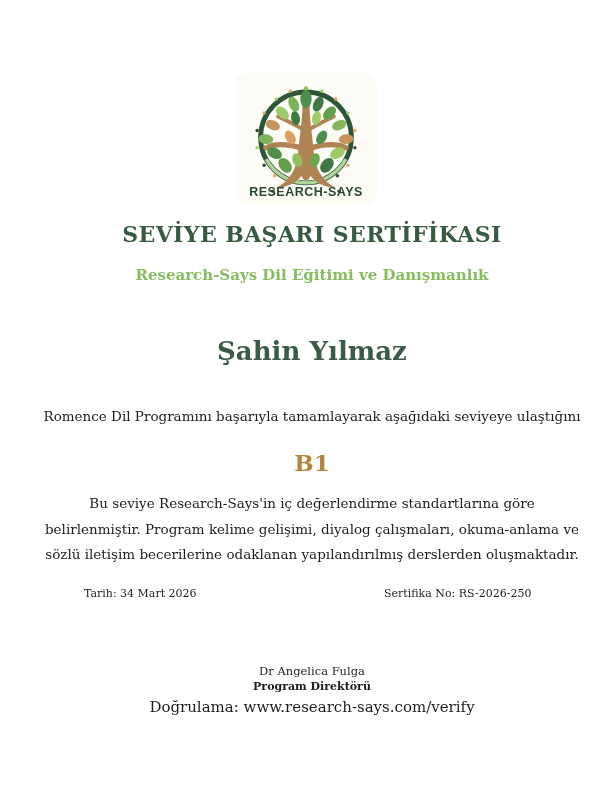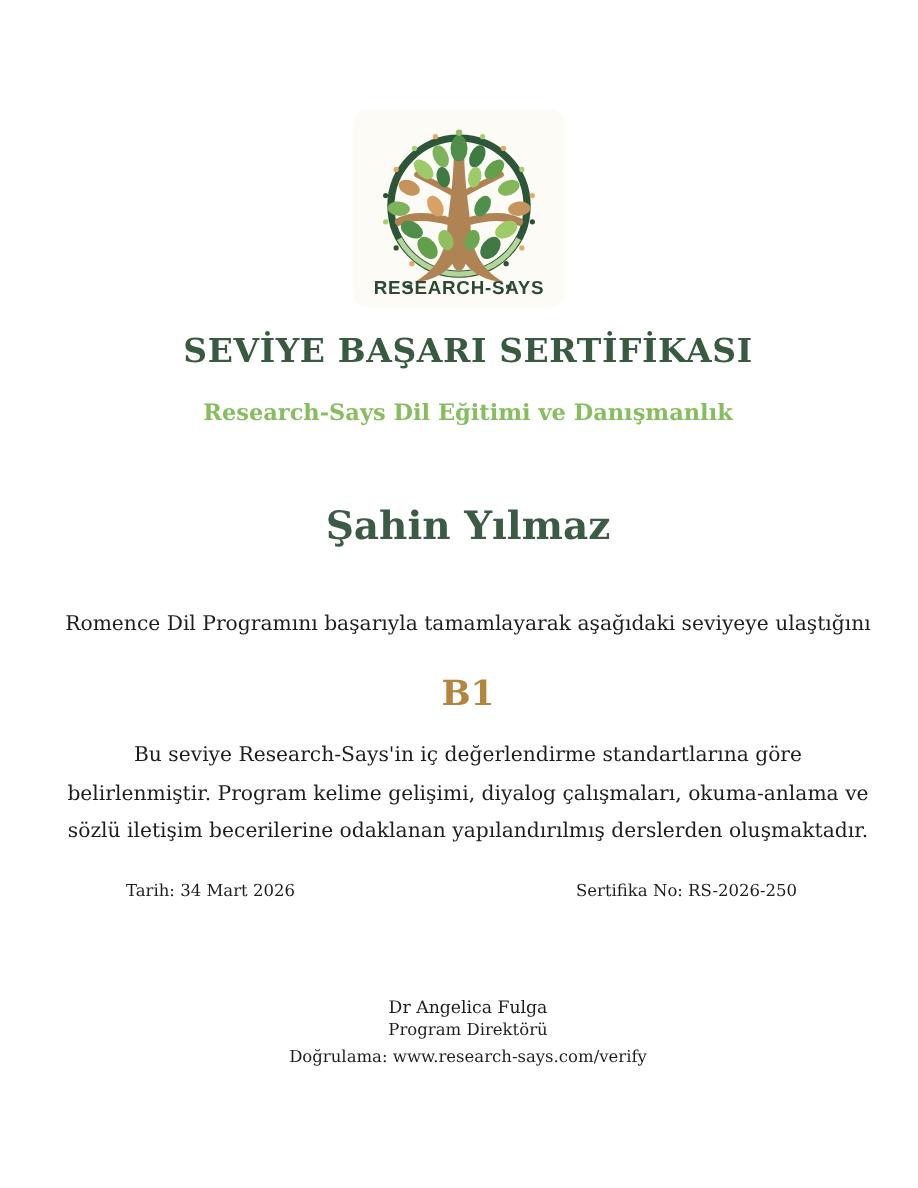--- a/index.html
+++ b/index.html
@@ -34,22 +34,22 @@
   .subtitle{top:266px;font-size:15px;font-weight:bold;color:#87bd5f;}
   .issued{top:299px;font-size:13px;color:#222;}
   .name{top:336px;font-size:26px;font-weight:bold;color:#3c5b47;}
   .confirm{top:404px;font-size:13.5px;line-height:24px;color:#1d1d1d;}
   .level{top:449px;font-size:23px;font-weight:bold;color:#b3863e;}
   .desc{top:491px;font-size:13.5px;line-height:25.5px;color:#1d1d1d;}
   .meta{top:587px;font-size:11px;color:#1d1d1d;}
   .meta .date{position:absolute;left:72px;top:0;}
   .meta .certno{position:absolute;left:372px;top:0;}
   .sig-name{top:642px;font-size:11.5px;font-weight:normal;margin-top:22px;}
-  .sig-role{top:680px;font-size:11px;}
-  .sig-verify{top:698px;font-size:11px;}
+  .sig-role{top:680px;font-size:11px;font-weight:bold;}
+  .sig-verify{top:698px;font-size:15px;}
 </style>
 </head>
 <body>
 
 <div class="page">
 
   <div class="logo">
     <svg width="140" height="110" viewBox="0 0 160 126" xmlns="http://www.w3.org/2000/svg">
 
       <circle cx="80" cy="60" r="52" fill="none" stroke="#2d5537" stroke-width="5.5"></circle>

